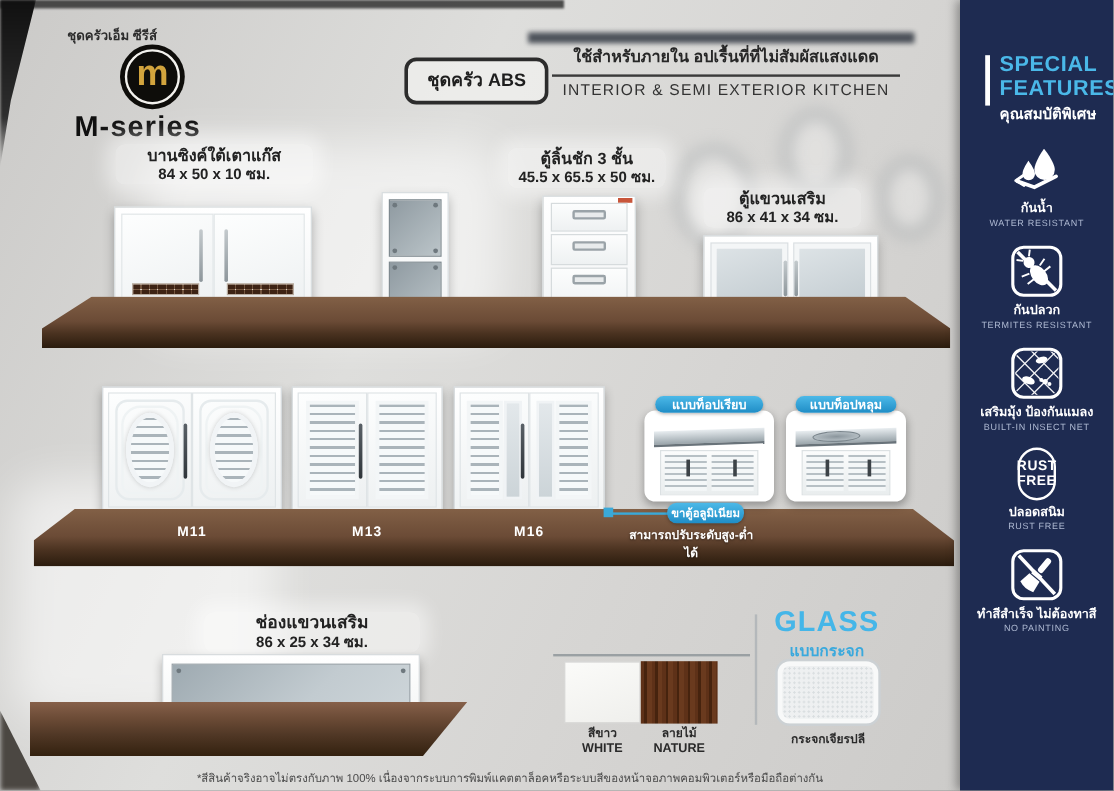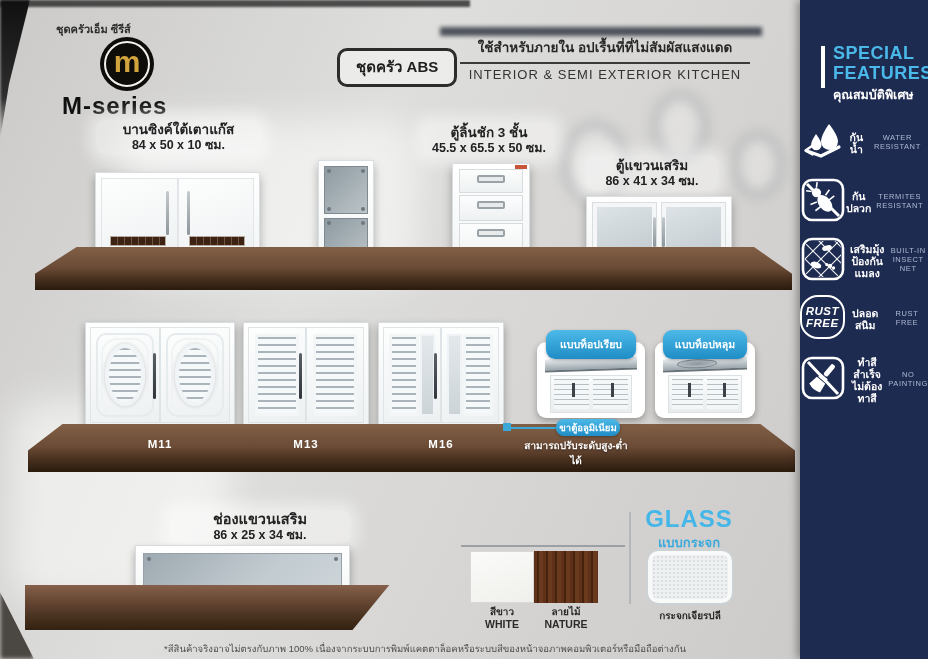--- a/index.html
+++ b/index.html
@@ -99,21 +99,21 @@
      background:linear-gradient(180deg,#f6f7f7,#d8dbdc); border-radius:2px; box-shadow:0 2px 3px rgba(0,0,0,.35); }
   .model-label { position:absolute; top:438px; color:#fff; font-weight:700; font-size:11.5px; letter-spacing:1px; text-align:center; }
 
   .row2-title { left:162px; top:289px; padding:2px 12px 3px; background:rgba(255,255,255,.55); border-radius:5px;
      box-shadow:0 0 10px 5px rgba(255,255,255,.4); color:#1f1f1f; font-size:14.5px; font-weight:700; white-space:nowrap; }
   .row2-title .gap { display:inline-block; width:16px; }
 
   
   .sink-card { position:absolute; top:342px; height:76px; background:#fff; border-radius:9px;
      box-shadow:0 3px 7px rgba(0,0,0,.3); padding:8px 6px 5px; }
-  .pill { position:absolute; height:29px; border-radius:9px; color:#fff; font-size:10.5px; font-weight:700;
+  .pill { position:absolute; height:14px; border-radius:9px; color:#fff; font-size:10.5px; font-weight:700;
      display:flex; align-items:center; justify-content:center;
      background:linear-gradient(180deg,#4cb9e8,#1f8dc6); box-shadow:0 1px 3px rgba(0,0,0,.3); z-index:5; }
   .sink-photo { position:relative; width:100%; height:100%; overflow:hidden; }
   .sink-counter { position:absolute; left:2px; right:2px; top:8px; height:13px;
      background:linear-gradient(180deg,#e8edf0,#9aa5ab); border-bottom:2px solid #69737a; transform:skewY(-2deg); }
   .sink-bowl { position:absolute; left:14px; right:30px; top:1px; height:9px; border-radius:50%;
      background:radial-gradient(#8b969d,#c3ccd1); border:1px solid #7a858c; }
   .sink-base { position:absolute; left:7px; right:7px; top:25px; bottom:0;
      background:linear-gradient(180deg,#fbfcfc,#e9edee); border:1px solid #dce1e3; display:flex; gap:4px; padding:3px; }
   .sink-doorlet { flex:1; background:repeating-linear-gradient(180deg,#b7c0c5 0 1.5px,#f4f7f8 1.5px 5px); position:relative; }
@@ -155,23 +155,23 @@
   .glass-label { left:624px; top:608px; width:132px; text-align:center; color:#2a2a2a; font-weight:700; font-size:10px; }
 
   .footnote { left:40px; top:641px; width:770px; text-align:center; font-size:9.5px; color:#4c4c4c; }
 
   
   .sidebar { right:0; top:0; width:128px; height:659px; background:#1e2b51; box-shadow:-3px 0 8px rgba(0,0,0,.35); }
   .sb-titlebar { position:absolute; left:21px; top:46px; width:4px; height:42px; background:#fff; }
   .sb-title { position:absolute; left:33px; top:43px; color:#4ab8e8; font-size:18px; font-weight:700; line-height:20px; letter-spacing:.5px; }
   .sb-title-th { position:absolute; left:33px; top:85px; color:#fff; font-size:12.5px; font-weight:700; }
   .features { position:absolute; left:0; top:118px; width:100%; display:flex; flex-direction:column; align-items:center; }
-  .feature { display:flex; flex-direction:row; align-items:center; margin-bottom:13px; }
+  .feature { display:flex; flex-direction:column; align-items:center; margin-bottom:13px; }
   .f-ic { width:46px; height:46px; display:flex; align-items:center; justify-content:center; }
-  .f-box { width:50px; height:44px; border:2.5px solid #fff; border-radius:18px;font-style:italic; }
+  .f-box { width:32px; height:44px; border:2.5px solid #fff; border-radius:18px; }
   .f-th { margin-top:4px; color:#fff; font-size:10.5px; font-weight:700; text-align:center; line-height:12px; }
   .f-en { margin-top:1px; color:#aeb9d2; font-size:7.5px; letter-spacing:.6px; text-align:center; }
   .rustfree { display:flex; flex-direction:column; align-items:center; justify-content:center;
      color:#fff; font-weight:800; font-size:11.5px; line-height:12px; letter-spacing:.5px; }
 </style>
 </head>
 <body>
 
 <div id="stage">
 

